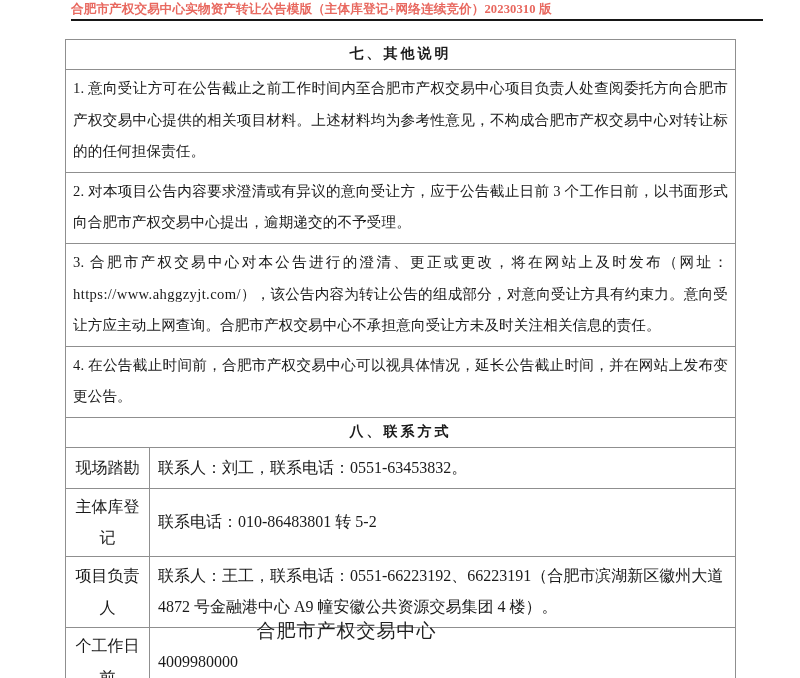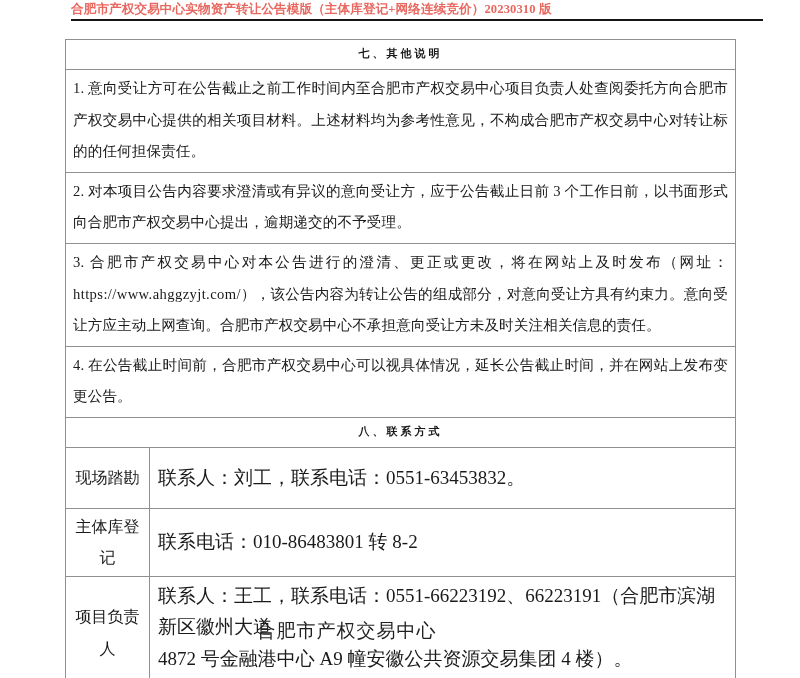--- a/index.html
+++ b/index.html
@@ -57,21 +57,21 @@
     border: 1px solid #8f8f8f;
     padding: 0;
     vertical-align: middle;
   }
 
   .section-title-cell {
     text-align: center;
     padding: 4px 0 5px 0 !important;
   }
   .section-title {
-    font-size: 11px;
+    font-size: 14px;
     font-weight: bold;
     letter-spacing: 3px;
     line-height: 20px;
     font-family: Liberation Mono, monospace;
   }
 
   .para-cell {
     padding: 3px 7px 4px 7px !important;
     vertical-align: top;
   }
@@ -92,23 +92,23 @@
   .label-cell {
     width: 84px;
     text-align: center;
     font-size: 16px;
     line-height: 31.6px;
     padding: 2px 3px !important;
     vertical-align: middle;
   }
   .value-cell {
     text-align: left;
-    font-size: 19px;
+    font-size: 16px;
     line-height: 31.6px;
-    padding: 14px 8px !important;
+    padding: 4px 8px !important;
     vertical-align: middle;
   }
   .value-cell .vline {
     display: block;
   }
   .value-cell.two-line {
     vertical-align: top;
     padding-top: 3px !important;
   }
 
@@ -193,21 +193,21 @@
         <td class="value-cell">
           <span class="vline">联系人：刘工，联系电话：0551-63453832。</span>
         </td>
       </tr>
 
       <tr>
         <td class="label-cell">
           <span>主体库登记</span>
         </td>
         <td class="value-cell">
-          <span class="vline">联系电话：010-86483801 转 8-2</span>
+          <span class="vline">联系电话：010-86483801 转 5-2</span>
         </td>
       </tr>
 
       <tr>
         <td class="label-cell">
           <span>项目负责人</span>
         </td>
         <td class="value-cell two-line">
           <span class="vline">联系人：王工，联系电话：0551-66223192、66223191（合肥市滨湖新区徽州大道</span>
           <span class="vline">4872 号金融港中心 A9 幢安徽公共资源交易集团 4 楼）。</span>

